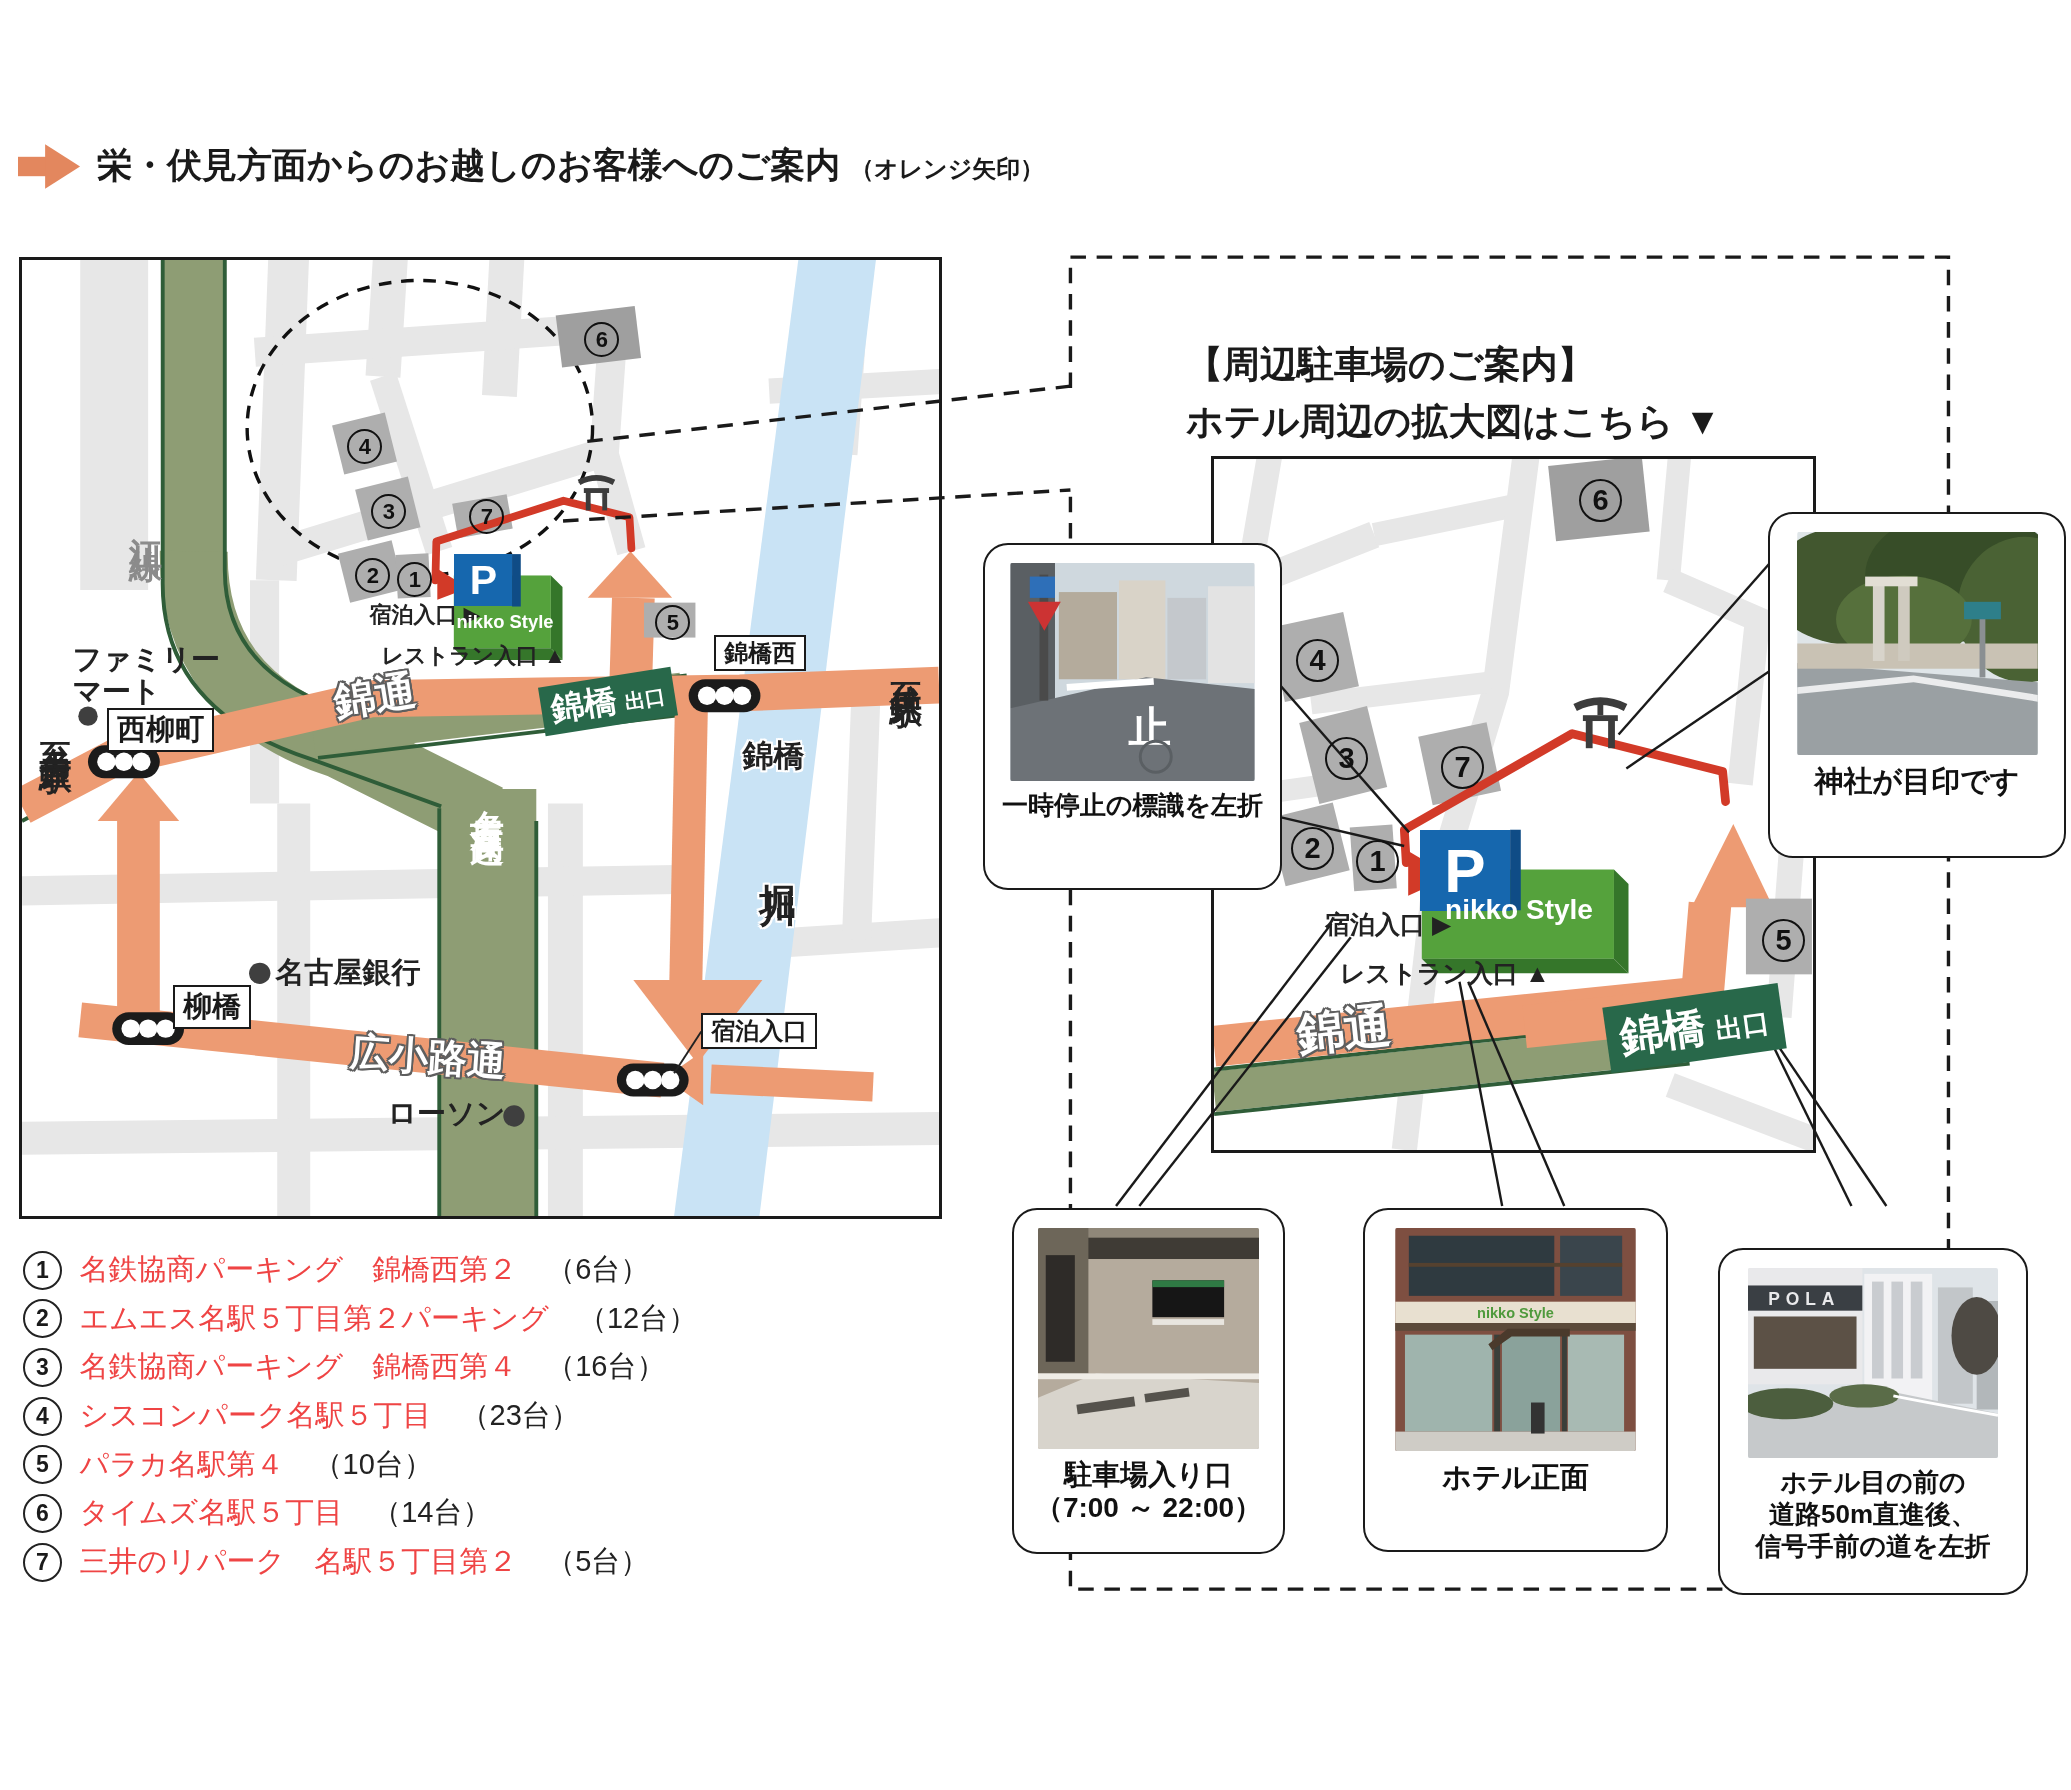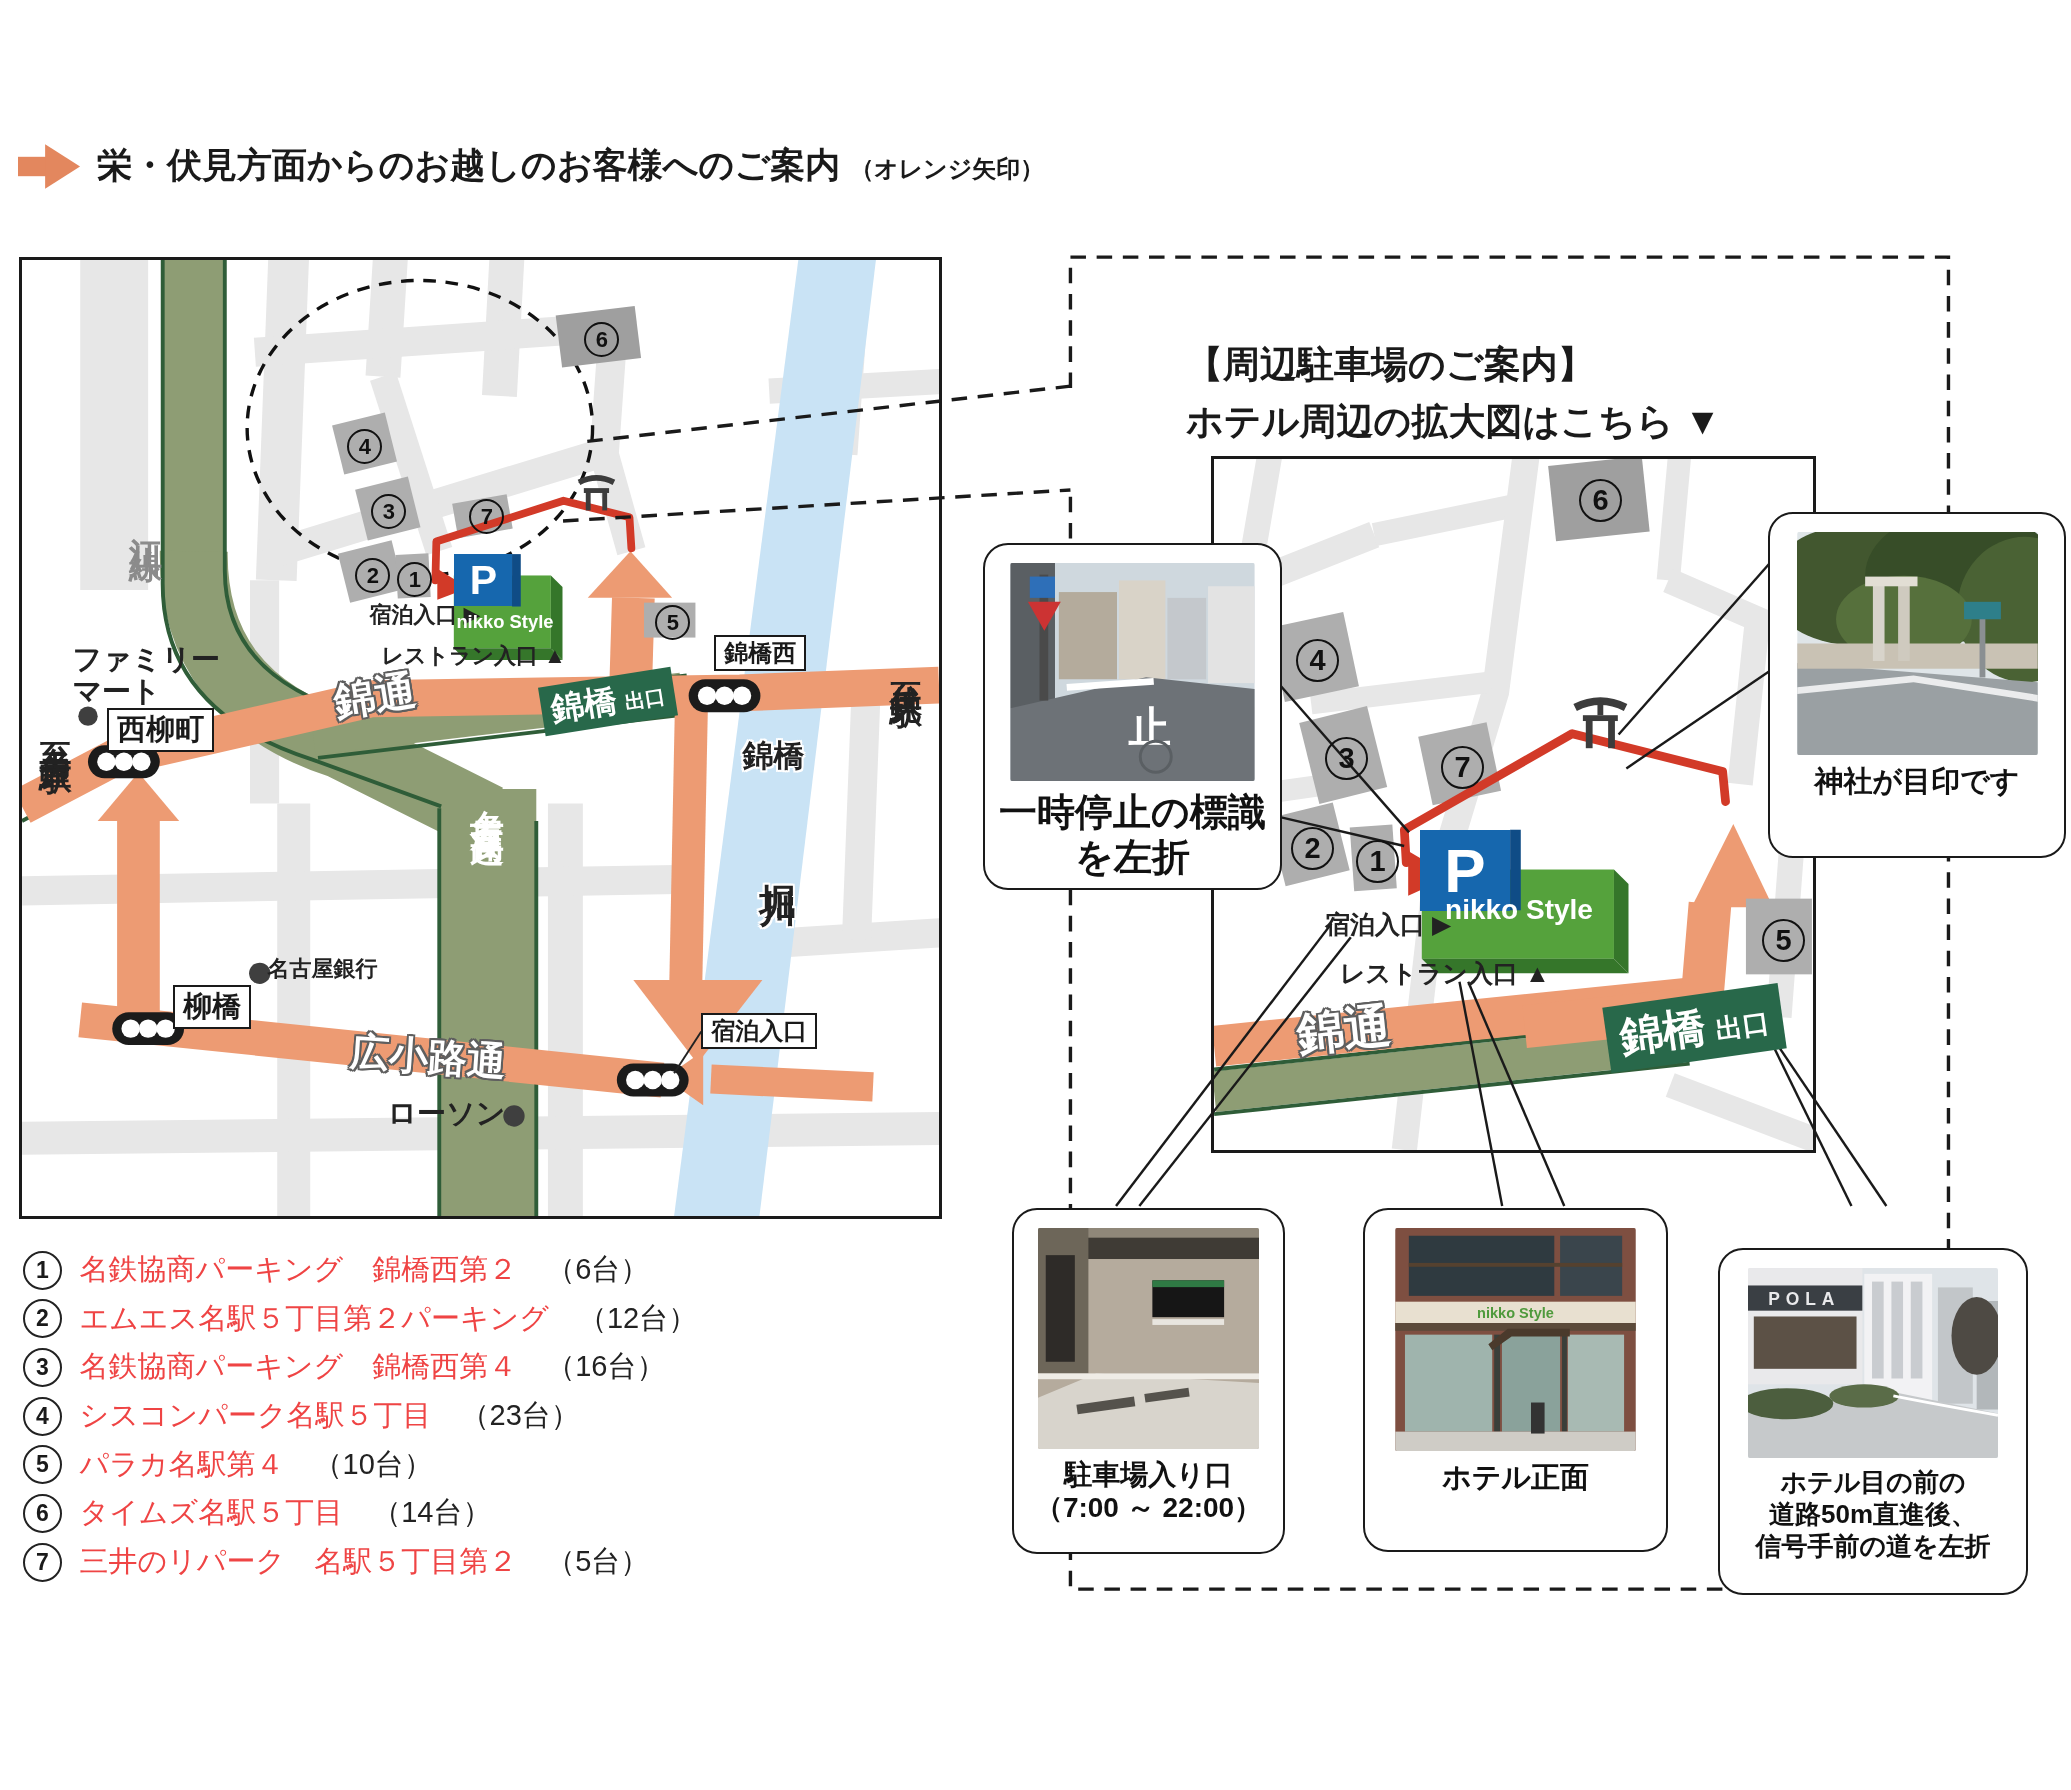--- a/index.html
+++ b/index.html
@@ -166,21 +166,21 @@
   <div class="abs vtext" style="left:11.6px;top:456px;font-size:32px;font-weight:600;color:#222;">至名古屋駅</div>
   <div class="abs vtext" style="left:862px;top:396px;font-size:32px;font-weight:600;color:#222;">至伏見駅</div>
   <div class="abs vtext halo-w" style="left:730px;top:594px;font-size:37px;font-weight:600;color:#222;">堀川</div>
   <div class="abs halo-w" style="left:720px;top:475px;font-size:31px;font-weight:600;color:#222;z-index:6;">錦橋</div>
   <div class="abs roadlbl halo-d" style="left:312px;top:409px;font-size:41px;transform:rotate(-9deg);">錦通</div>
   <div class="abs roadlbl halo-d" style="left:328px;top:770px;font-size:39px;transform:rotate(4deg);">広小路通</div>
   <div class="abs poilbl" style="left:50px;top:384px;font-size:29px;">
     <div>ファミリー</div>
     <div>マート</div>
   </div>
-  <div class="abs poilbl" style="left:245px;top:697px;font-size:22px;">名古屋銀行</div>
+  <div class="abs poilbl" style="left:253px;top:697px;font-size:29px;">名古屋銀行</div>
   <div class="abs poilbl" style="left:365px;top:838px;font-size:29px;">ローソン</div>
   <div class="abs poilbl" style="left:347px;top:343px;font-size:22px;font-weight:700;">宿泊入口 ▶</div>
   <div class="abs poilbl" style="left:359px;top:384px;font-size:22px;font-weight:700;">レストラン入口 ▲</div>
   <div class="abs pbadge" style="left:432px;top:294px;width:58px;height:52px;font-size:41px;">P</div>
   <div class="abs nikko" style="left:434px;top:351px;width:95px;font-size:18.4px;">nikko Style</div>
   <div class="abs exit-sign" style="left:519px;top:417px;padding:1.9px 9.7px;transform:rotate(-9deg);gap:7.8px;">
     <span style="font-size:33px;">錦橋</span>
     <span style="font-size:20.4px;">出口</span>
   </div>
   <div class="abs lblbox" style="left:85px;top:448px;font-size:29px;">西柳町</div>
@@ -346,21 +346,21 @@
     <rect x="162" y="36" width="40" height="84" fill="#c4c8cc"></rect>
     <rect x="204" y="24" width="48" height="100" fill="#e3e3e3"></rect>
     <polygon points="0,225 252,225 252,130 140,118 0,150" fill="#6d7277"></polygon>
     <rect x="58" y="122" width="90" height="7" fill="#fff" transform="rotate(-4 100 125)"></rect>
     <rect x="30" y="12" width="9" height="130" fill="#4a4a4a"></rect>
     <polygon points="18,40 52,40 35,70" fill="#C33"></polygon>
     <rect x="20" y="14" width="26" height="22" fill="#2E6FB8"></rect>
     <text x="122" y="185" font-size="44" font-weight="700" fill="#fff">止</text>
     <circle cx="150" cy="200" r="16" fill="none" stroke="#5a5f63" stroke-width="3"></circle>
   </svg>
-  <div class="cap" style="font-size:38px;">一時停止の標識を左折</div>
+  <div class="cap" style="font-size:26px;">一時停止の標識を左折</div>
 </div>
 
 <div class="photo-box" style="left:1768px;top:512px;width:294px;height:342px;">
   <svg width="241" height="223" viewBox="0 0 248 230">
     <rect width="248" height="230" fill="#dfe5e8"></rect>
     <ellipse cx="60" cy="55" rx="90" ry="62" fill="#42572F"></ellipse>
     <ellipse cx="170" cy="45" rx="100" ry="68" fill="#374D28"></ellipse>
     <ellipse cx="235" cy="80" rx="70" ry="75" fill="#4A6234"></ellipse>
     <ellipse cx="110" cy="90" rx="70" ry="45" fill="#56703C"></ellipse>
     <polygon points="0,230 248,230 248,155 0,135" fill="#9aa0a3"></polygon>

